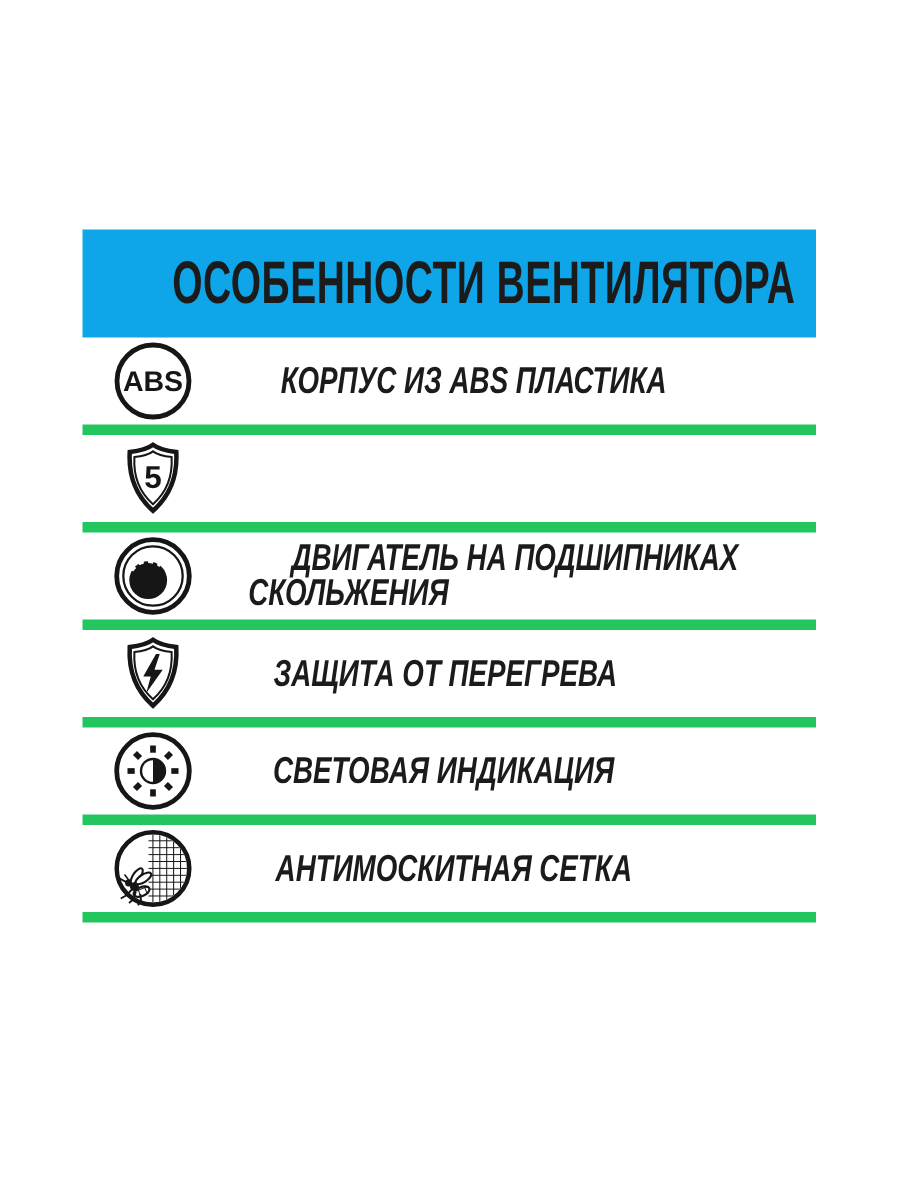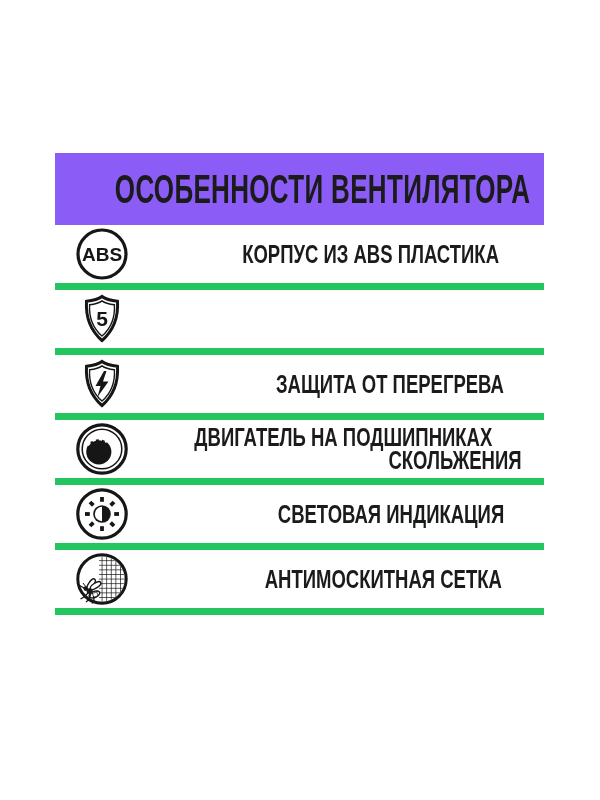--- a/index.html
+++ b/index.html
@@ -1,27 +1,27 @@
 <!DOCTYPE html>
 <html><head>
 <meta charset="utf-8">
 <style>
   html,body{margin:0;padding:0;background:#ffffff;}
   .canvas{position:relative;width:600px;height:800px;background:#ffffff;overflow:hidden;
           font-family:"Liberation Sans",sans-serif;}
   .content{position:absolute;left:55px;top:153px;width:489px;}
-  .header-bar{height:72px;background:#8b5cf6;display:flex;align-items:center;justify-content:center;
+  .header-bar{height:72px;background:#0ea5e9;display:flex;align-items:center;justify-content:center;
               padding-left:46px;box-sizing:border-box;}
   .title{font-weight:bold;font-size:40px;color:#1b1b1b;white-space:nowrap;
          transform:scaleX(.65);letter-spacing:.5px;}
   .row{height:65px;border-bottom:7px solid #22c55e;display:flex;align-items:center;box-sizing:border-box;}
   .icon{width:56px;height:56px;margin-left:19px;flex:none;}
   .icon svg{display:block;width:56px;height:56px;}
-  .lbl{flex:1;display:flex;flex-direction:column;align-items:flex-end;justify-content:center;
-       padding-left:12px;overflow:visible;}
+  .lbl{flex:1;display:flex;flex-direction:column;align-items:flex-start;justify-content:center;
+       padding-left:12px;overflow:visible;font-style:italic;}
   .lbl span{font-weight:bold;font-size:25px;line-height:23px;color:#1b1b1b;white-space:nowrap;
             transform:scaleX(.74);}
   .abs-txt{font-family:"Liberation Sans",sans-serif;font-weight:600;}
   .shield-num{font-family:"Liberation Sans",sans-serif;font-weight:700;}
 </style>
 </head>
 <body>
 
 <div class="canvas">
   <div class="content">
@@ -48,42 +48,42 @@
           <path d="M28 5.5 C31 7.8 36.5 9.6 43.5 10.3 C44.3 24 40.5 38.5 28 49.5 C15.5 38.5 11.7 24 12.5 10.3 C19.5 9.6 25 7.8 28 5.5 Z" fill="none" stroke="#161616" stroke-width="3"></path>
           <path d="M28 5.5 C31 7.8 36.5 9.6 43.5 10.3 C44.3 24 40.5 38.5 28 49.5 C15.5 38.5 11.7 24 12.5 10.3 C19.5 9.6 25 7.8 28 5.5 Z" fill="none" stroke="#161616" stroke-width="1.7" transform="translate(28 27.5) scale(0.8) translate(-28 -27.5)"></path>
           <text class="shield-num" x="28" y="34.5" text-anchor="middle" font-size="21" fill="#161616">5</text>
         </svg>
       </div>
     </div>
 
     <div class="row">
       <div class="icon">
         <svg viewBox="0 0 56 56">
-          <path d="M28 5.5 C31 7.8 36.5 9.6 43.5 10.3 C44.3 24 40.5 38.5 28 49.5 C15.5 38.5 11.7 24 12.5 10.3 C19.5 9.6 25 7.8 28 5.5 Z" fill="none" stroke="#161616" stroke-width="3"></path>
-          <path d="M28 5.5 C31 7.8 36.5 9.6 43.5 10.3 C44.3 24 40.5 38.5 28 49.5 C15.5 38.5 11.7 24 12.5 10.3 C19.5 9.6 25 7.8 28 5.5 Z" fill="none" stroke="#161616" stroke-width="1.7" transform="translate(28 27.5) scale(0.8) translate(-28 -27.5)"></path>
-          <polygon points="30,15 21.5,30 26.5,30 23.5,41 34.5,25.5 29,25.5 32.5,15" fill="#161616"></polygon>
-        </svg>
-      </div>
-      <div class="lbl">
-        <span>ЗАЩИТА ОТ ПЕРЕГРЕВА</span>
-      </div>
-    </div>
-
-    <div class="row">
-      <div class="icon">
-        <svg viewBox="0 0 56 56">
           <circle cx="28" cy="28" r="24.2" fill="none" stroke="#161616" stroke-width="3.2"></circle>
           <circle cx="28" cy="28" r="19.8" fill="none" stroke="#161616" stroke-width="1.5"></circle>
           <circle cx="24.8" cy="30.8" r="12.6" fill="#161616"></circle>
           <path d="M13.9 24.5 A12.6 12.6 0 0 1 32.9 21.2" fill="none" stroke="#ffffff" stroke-width="2.2" stroke-dasharray="3.5 3"></path>
         </svg>
       </div>
       <div class="lbl">
         <span>ДВИГАТЕЛЬ НА ПОДШИПНИКАХ</span>
         <span>СКОЛЬЖЕНИЯ</span>
+      </div>
+    </div>
+
+    <div class="row">
+      <div class="icon">
+        <svg viewBox="0 0 56 56">
+          <path d="M28 5.5 C31 7.8 36.5 9.6 43.5 10.3 C44.3 24 40.5 38.5 28 49.5 C15.5 38.5 11.7 24 12.5 10.3 C19.5 9.6 25 7.8 28 5.5 Z" fill="none" stroke="#161616" stroke-width="3"></path>
+          <path d="M28 5.5 C31 7.8 36.5 9.6 43.5 10.3 C44.3 24 40.5 38.5 28 49.5 C15.5 38.5 11.7 24 12.5 10.3 C19.5 9.6 25 7.8 28 5.5 Z" fill="none" stroke="#161616" stroke-width="1.7" transform="translate(28 27.5) scale(0.8) translate(-28 -27.5)"></path>
+          <polygon points="30,15 21.5,30 26.5,30 23.5,41 34.5,25.5 29,25.5 32.5,15" fill="#161616"></polygon>
+        </svg>
+      </div>
+      <div class="lbl">
+        <span>ЗАЩИТА ОТ ПЕРЕГРЕВА</span>
       </div>
     </div>
 
     <div class="row">
       <div class="icon">
         <svg viewBox="0 0 56 56">
           <circle cx="28" cy="28" r="24.2" fill="none" stroke="#161616" stroke-width="3.2"></circle>
           <g stroke="#161616" stroke-width="3.8">
             <line x1="28" y1="11" x2="28" y2="15.8"></line>
             <line x1="28" y1="11" x2="28" y2="15.8" transform="rotate(45 28 28)"></line>

